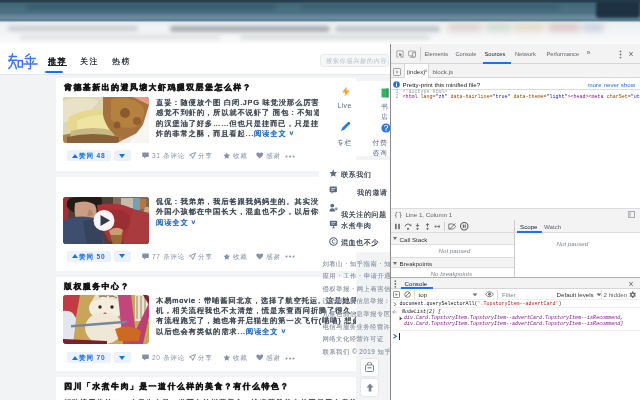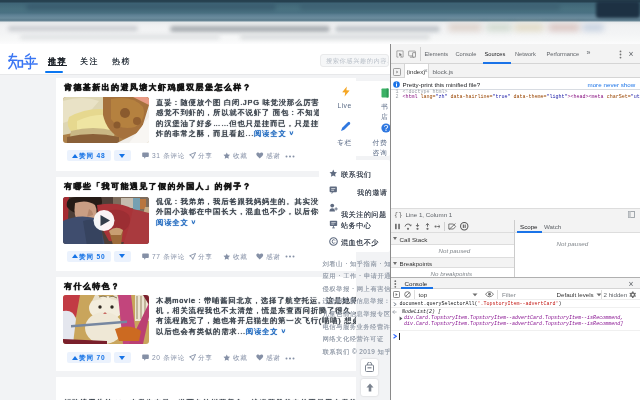--- a/index.html
+++ b/index.html
@@ -169,21 +169,20 @@
         <span class="aitem" style="left:199px;">感谢</span>
         <svg class="ai" style="left:218px;top:4.6px;" width="10" height="3" viewBox="0 0 10 3">
             <circle cx="1.5" cy="1.5" r="1" fill="#8590a6"></circle>
             <circle cx="5" cy="1.5" r="1" fill="#8590a6"></circle>
             <circle cx="8.5" cy="1.5" r="1" fill="#8590a6"></circle>
           </svg>
       </div>
     </div>
 
     <div class="card" style="top:132.5px;height:94px;">
-      <div class="ctitle" style="top:4px;">有哪些「我可能遇见了假的外国人」的例子？</div>
       <div class="cimg" style="top:20px;height:47.5px;"><svg width="86" height="48" viewBox="0 0 86 48">
         <rect width="86" height="48" fill="#4e3f38"></rect>
         <path d="M50 0 H86 V16 L50 14 Z" fill="#7d6c5c"></path>
         <rect x="58" y="1" width="12" height="10" fill="#c5bcae"></rect>
         <rect x="70" y="1" width="7" height="12" fill="#76a0b2"></rect>
         <path d="M77 2 h6 v10 h-6 Z" fill="#b8763f"></path>
         <path d="M82 10 H86 V34 L76 32 Z" fill="#c3ad89"></path>
         <path d="M0 0 H6 L5 24 H0 Z" fill="#a52c33"></path>
         <path d="M4 10 Q2 0 14 0 L38 0 Q40 4 38 10 Q36 18 28 16 Q12 20 4 10 Z" fill="#251b16"></path>
         <path d="M12 6 Q24 2 32 8 Q36 16 30 24 Q24 30 16 26 Q10 20 12 6 Z" fill="#c99e84"></path>
@@ -229,21 +228,21 @@
         <span class="aitem" style="left:199px;">感谢</span>
         <svg class="ai" style="left:218px;top:4.6px;" width="10" height="3" viewBox="0 0 10 3">
             <circle cx="1.5" cy="1.5" r="1" fill="#8590a6"></circle>
             <circle cx="5" cy="1.5" r="1" fill="#8590a6"></circle>
             <circle cx="8.5" cy="1.5" r="1" fill="#8590a6"></circle>
           </svg>
       </div>
     </div>
 
     <div class="card" style="top:232.5px;height:94px;">
-      <div class="ctitle" style="top:4px;">有什么特色？</div>
+      <div class="ctitle" style="top:4px;">版权服务中心？</div>
       <div class="cimg" style="top:18.5px;height:49px;"><svg width="86" height="49" viewBox="0 0 86 49">
         <rect width="86" height="49" fill="#c9a55c"></rect>
         <rect x="72" y="0" width="14" height="26" fill="#ece5d2"></rect>
         <path d="M74 1 v23 M78 1 v23 M82 1 v23" stroke="#b7a98c" stroke-width="1.6"></path>
         <path d="M80 0 H86 V10 Z" fill="#7d2230"></path>
         <ellipse cx="43" cy="13" rx="17" ry="12" fill="#f3eddd"></ellipse>
         <path d="M29 6 L33 -2 L39 4 Z M57 6 L53 -2 L47 4 Z" fill="#e8e0cc"></path>
         <ellipse cx="41" cy="33" rx="19" ry="16" fill="#efe8d6"></ellipse>
         <circle cx="37" cy="12" r="1.7" fill="#2e2820"></circle>
         <circle cx="49" cy="12" r="1.7" fill="#2e2820"></circle>
@@ -289,20 +288,21 @@
         <span class="aitem" style="left:199px;">感谢</span>
         <svg class="ai" style="left:218px;top:4.6px;" width="10" height="3" viewBox="0 0 10 3">
             <circle cx="1.5" cy="1.5" r="1" fill="#8590a6"></circle>
             <circle cx="5" cy="1.5" r="1" fill="#8590a6"></circle>
             <circle cx="8.5" cy="1.5" r="1" fill="#8590a6"></circle>
           </svg>
       </div>
     </div>
 
     <div class="card" style="top:332.5px;height:23.5px;">
+      <div class="ctitle" style="top:4px;">四川「水煮牛肉」是一道什么样的美食？有什么特色？</div>
       <div class="ctext" style="left:8px;top:21px;">好吃浪费盐的 V：水煮牛肉是一道著名的川菜美食，这道菜肴的肉片不是用水煮的</div>
     </div>
 
     <div class="scard" style="top:36.5px;height:75px;" id="sideA">
       <svg style="position:absolute;left:22px;top:5.5px;" width="10" height="11" viewBox="0 0 10 11">
           <path d="M5.8 0.5 L1.2 6.2 L4.2 6.4 L3.6 10.5 L8.6 4.4 L5.4 4.2 Z" fill="#f5a623"></path>
         </svg>
       <div class="sic" style="left:19px;top:21.5px;letter-spacing:0.4px;">Live</div>
       <svg style="position:absolute;left:62.5px;top:7px;" width="9" height="10" viewBox="0 0 9 10">
           <rect x="0.5" y="0.5" width="7" height="9" rx="0.8" fill="#3cb166"></rect>
@@ -334,21 +334,21 @@
           <circle cx="3.6" cy="2.8" r="2.1" fill="#5f6b80"></circle>
           <path d="M0.5 9.5 Q0.7 5.9 3.6 5.9 Q6.3 5.9 6.7 9.5 Z" fill="#5f6b80"></path>
           <path d="M7.9 4.8 v3.6 M6.1 6.6 h3.6" stroke="#5f6b80" stroke-width="1"></path>
         </svg>
       <div class="menuitem" style="top:28px;margin-left:16px;">我的邀请</div>
       <svg style="position:absolute;left:10.5px;top:60.5px;" width="9" height="8.5" viewBox="0 0 10 10">
           <rect x="0.7" y="1" width="8.6" height="6" rx="0.8" fill="#5f6b80"></rect>
           <path d="M3.4 9.3 h3.2 M5 7 v2.3" stroke="#5f6b80" stroke-width="1"></path>
           <path d="M2.4 3 h5.2 M2.4 4.8 h3.6" stroke="#fff" stroke-width="0.7"></path>
         </svg>
-      <div class="menuitem" style="top:61px;">站务中心</div>
+      <div class="menuitem" style="top:61px;">水煮牛肉</div>
       <svg style="position:absolute;left:10.5px;top:77.5px;" width="9" height="9" viewBox="0 0 10 10">
           <circle cx="5" cy="5" r="4.2" fill="none" stroke="#5f6b80" stroke-width="1.2"></circle>
           <path d="M6.6 3.8 Q6.2 3 5.1 3 Q3.6 3 3.6 5 Q3.6 7 5.1 7 Q6.2 7 6.6 6.2" fill="none" stroke="#5f6b80" stroke-width="1.1"></path>
         </svg>
       <div class="menuitem" style="top:78px;">混血也不少</div>
     </div>
     <div id="sfooter">
       <div class="fline" style="top:215.5px;">刘看山 · 知乎指南 · 知乎协议 · 知乎隐私</div>
       <div class="fline" style="top:228px;">应用 · 工作 · 申请开通知乎机构号</div>
       <div class="fline" style="top:240.5px;">侵权举报 · 网上有害信息举报专区</div>

